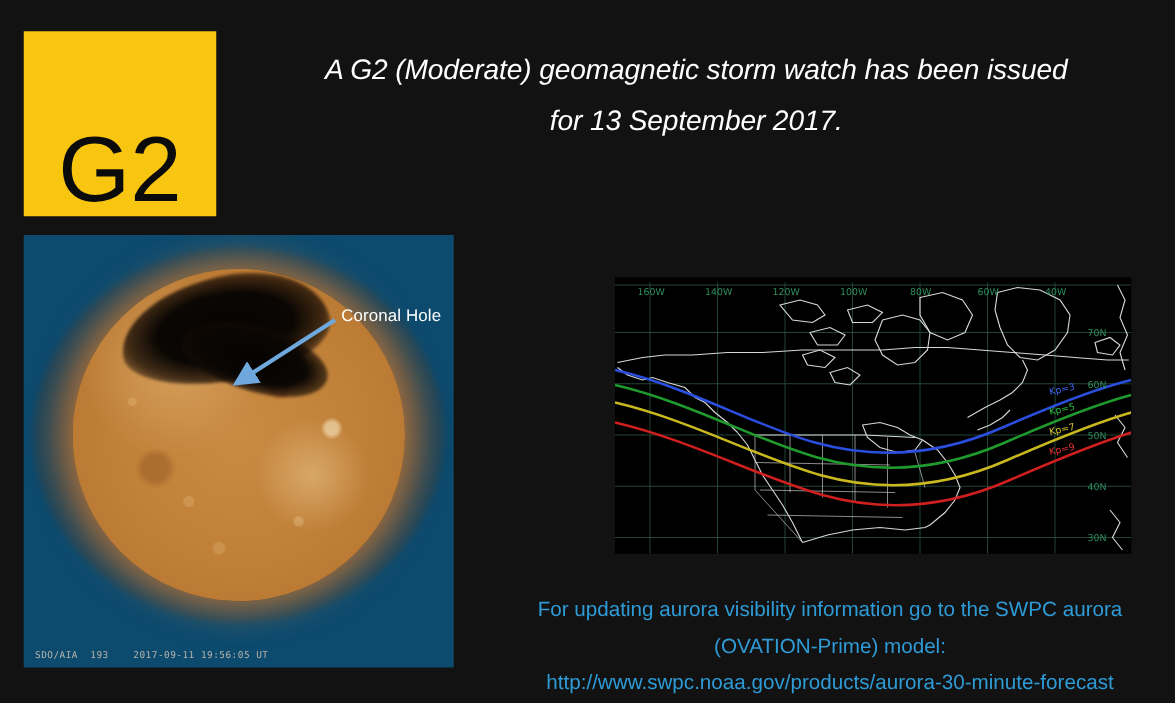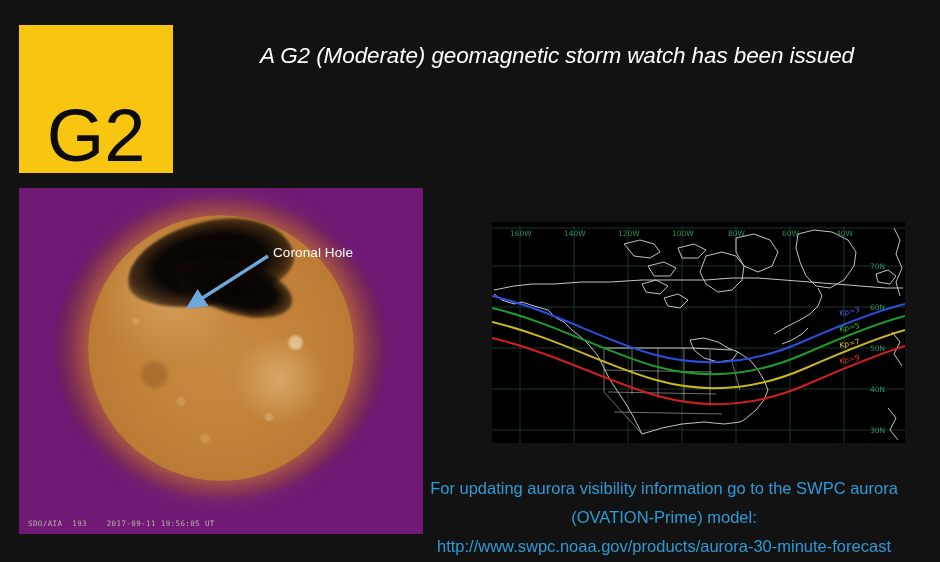--- a/index.html
+++ b/index.html
@@ -61,23 +61,23 @@
   }
   .headline .para-gap {
     height: 18px;
   }
 
   
   .sun-panel {
     position: absolute;
     left: 19px;
     top: 188px;
-    width: 404px;
+    width: 344px;
     height: 346px;
-    background: #701a75;
+    background: #0c4a6e;
     overflow: hidden;
   }
   .sun-disk-wrap {
     position: absolute;
     inset: 0;
   }
   
   .corona {
     position: absolute;
     left: 50%;
@@ -217,20 +217,21 @@
 <body>
 
 <div class="slide">
 
   <div class="g2-badge">
     <span class="g2-text">G2</span>
   </div>
 
   <div class="headline">
     <p>A G2 (Moderate) geomagnetic storm watch has been issued</p>
+    <p>for 13 September 2017.</p>
     <div class="para-gap"></div>
   </div>
 
   <div class="sun-panel">
     <div class="sun-disk-wrap">
       <div class="corona"></div>
       <div class="sun-disk">
         <div class="sun-texture"></div>
         <div class="coronal-hole"></div>
         <div class="coronal-hole-2"></div>

